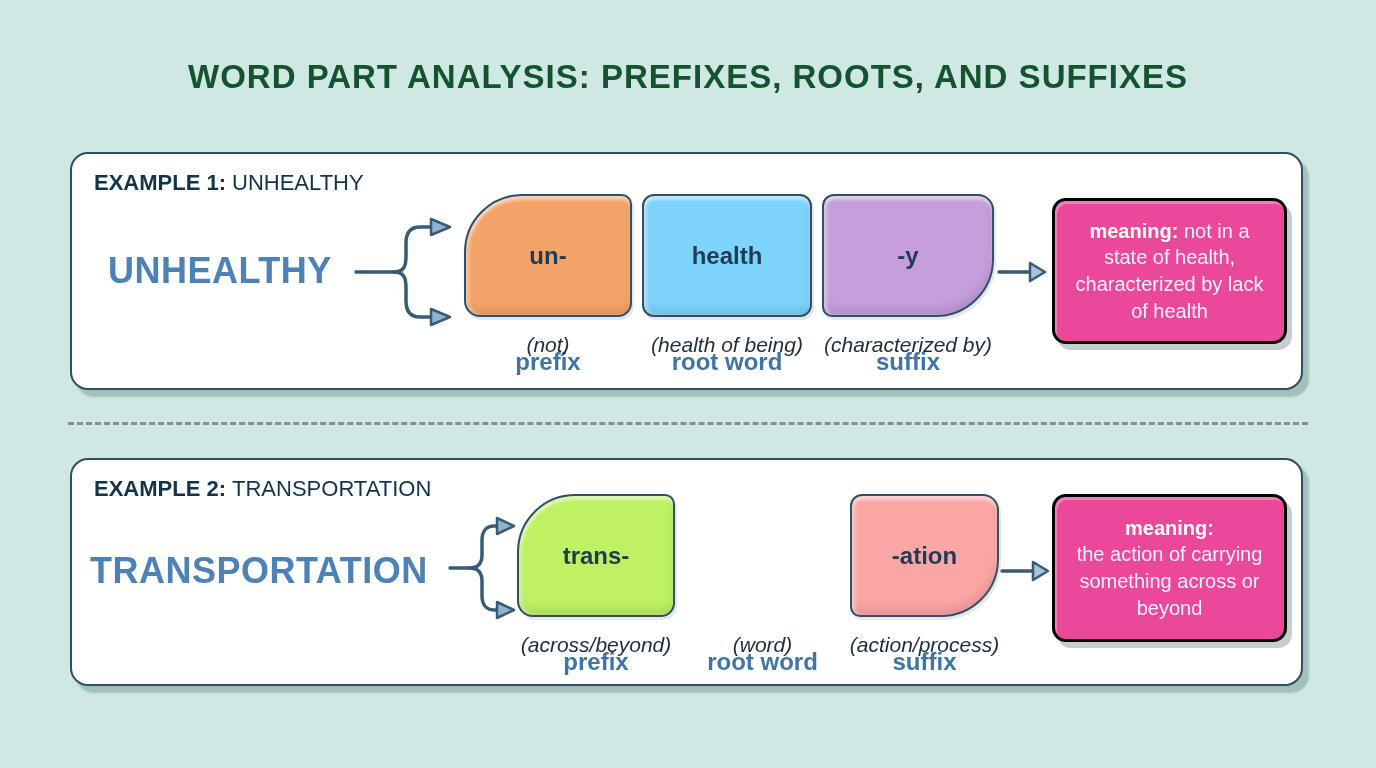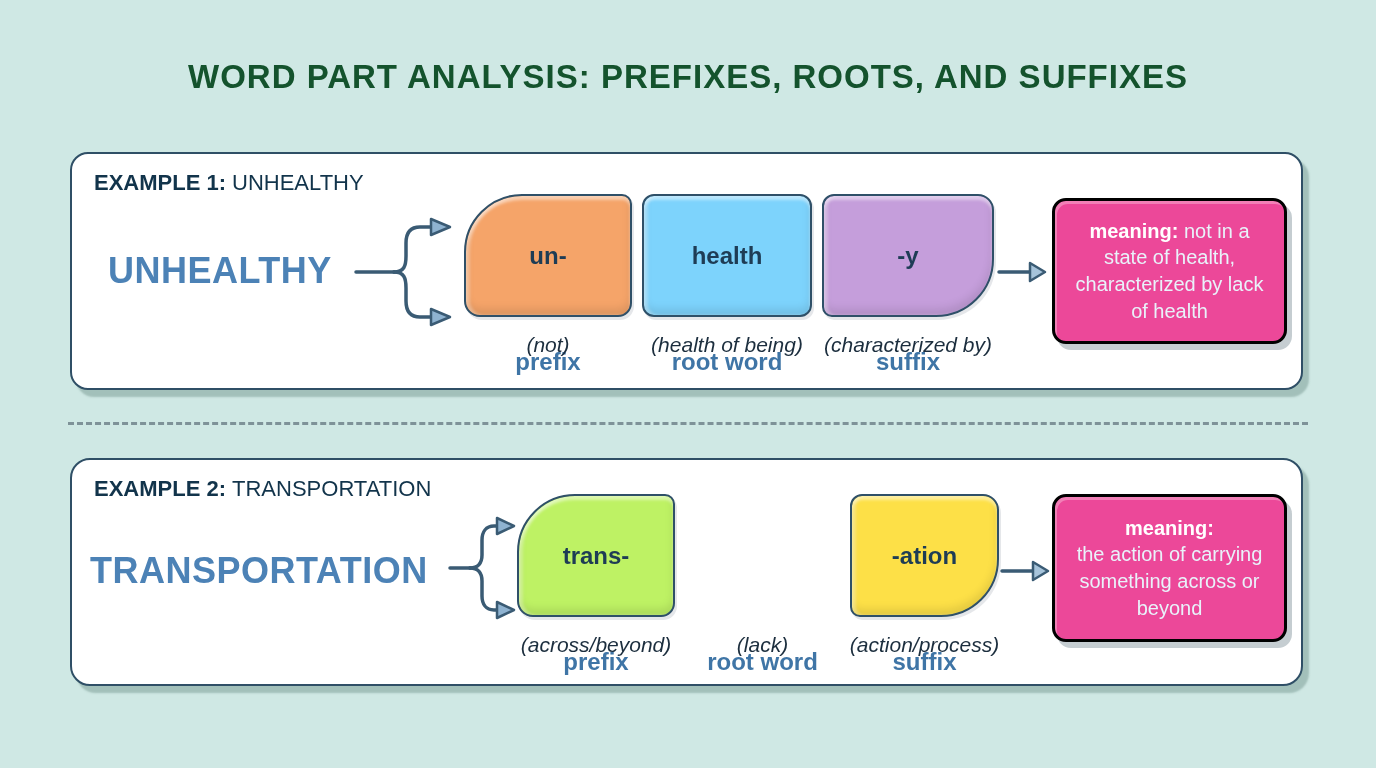--- a/index.html
+++ b/index.html
@@ -13,21 +13,21 @@
     position:absolute;top:58px;left:0;width:1376px;text-align:center;
     font-size:33px;font-weight:700;letter-spacing:1px;color:#14532d;
   }
   .panel{
     position:absolute;left:70px;width:1233px;background:#ffffff;
     border:2.5px solid #2f4f66;border-radius:18px;
     box-shadow:6px 7px 2px rgba(125,158,152,.55);
     box-sizing:border-box;
   }
   #panel-1{top:152px;height:238px;}
-  #panel-2{top:458px;height:228px;border-radius:20px;}
+  #panel-2{top:458px;height:228px;}
   .panel-header{position:absolute;left:22px;top:16px;font-size:22px;color:#12344b;white-space:nowrap;}
   .panel-header b{font-weight:700;}
   .panel-header span{font-weight:400;margin-left:6px;}
   .target-word{
     position:absolute;font-size:36px;font-weight:700;color:#4c82b6;white-space:nowrap;letter-spacing:.5px;
   }
   #word-1{left:36px;top:96px;}
   #word-2{left:18px;top:90px;}
   .fork{position:absolute;}
   #fork-1{left:282px;top:53px;}
@@ -150,25 +150,25 @@
   </svg>
 
   <div class="part" id="ex2-p0">
     <div class="part-box shape-prefix" style="background: #bef264;">trans-</div>
     <div class="part-role">prefix</div>
     <div class="part-gloss">(across/beyond)</div>
   </div>
 
   <div class="part" id="ex2-p1">
     <div class="part-role">root word</div>
-    <div class="part-gloss">(lack)</div>
+    <div class="part-gloss">(word)</div>
   </div>
 
   <div class="part" id="ex2-p2">
-    <div class="part-box shape-suffix" style="background: #fde047;">-ation</div>
+    <div class="part-box shape-suffix" style="background: #fca5a5;">-ation</div>
     <div class="part-role">suffix</div>
     <div class="part-gloss">(action/process)</div>
   </div>
 
   <svg class="arrow-right" id="arrow-2" width="52" height="30" viewBox="0 0 52 30">
     <path d="M2 15 H33" fill="none" stroke="#3a5b74" stroke-width="3.5" stroke-linecap="round"></path>
     <polygon points="33,6 48,15 33,24" fill="#a6c3da" stroke="#3a5b74" stroke-width="2.5" stroke-linejoin="round"></polygon>
   </svg>
 
   <div class="meaning-box" id="meaning-2">

